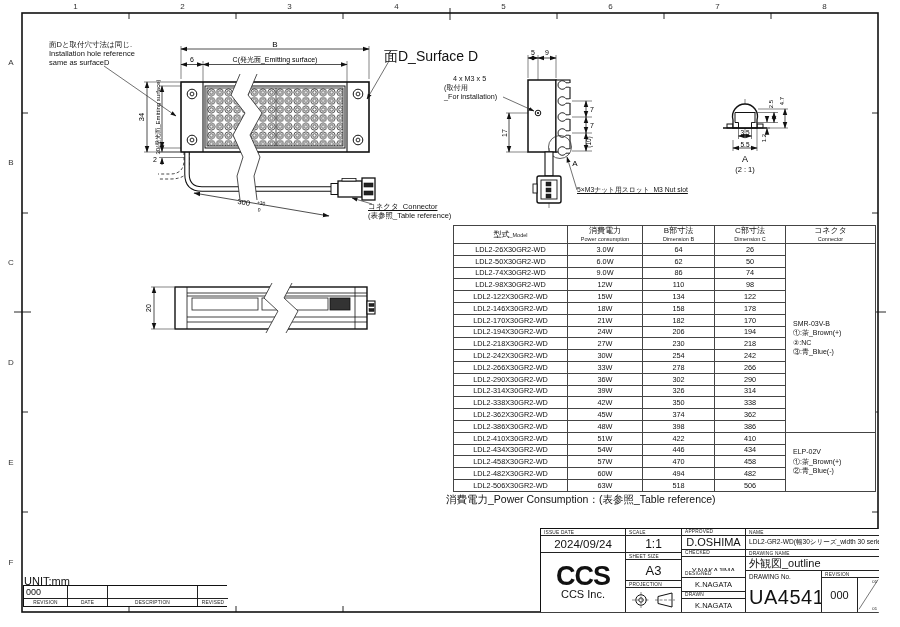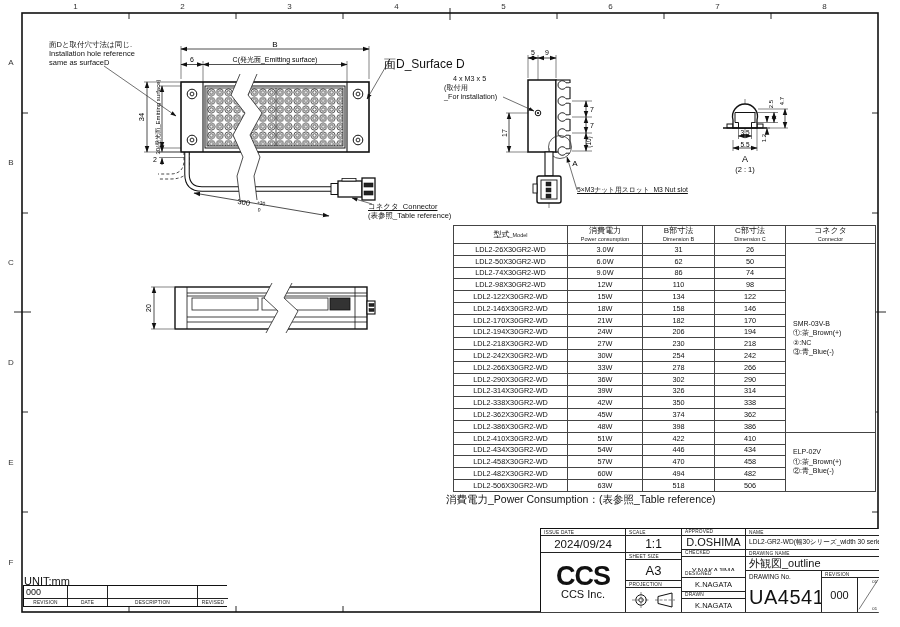--- a/index.html
+++ b/index.html
@@ -314,21 +314,21 @@
       <text x="745" y="162" font-size="9" text-anchor="middle">A</text>
       <text x="745" y="172" font-size="7.5" text-anchor="middle">(2 : 1)</text>
     </g>
   </svg>
 
   <div class="abs note" style="left:36px;top:40px;margin-left:13px;">
     <div>面Dと取付穴寸法は同じ.</div>
     <div>Installation hole reference</div>
     <div>same as surfaceD</div>
   </div>
-  <div class="abs note" style="left:384px;top:52px;font-size:12px;margin-top:8px;">面D_Surface D</div>
+  <div class="abs note" style="left:384px;top:52px;font-size:14px;">面D_Surface D</div>
   <div class="abs note" style="left:444px;top:74px;font-size:7.2px;">
     <div style="padding-left:9px;">4 x M3 x 5</div>
     <div>(取付用</div>
     <div>_For installation)</div>
   </div>
   <div class="abs note" style="left:577px;top:185px;font-size:6.8px;text-decoration:underline;">5×M3ナット用スロット_M3 Nut slot</div>
   <div class="abs note" style="left:368px;top:202px;">
     <div class="u">コネクタ_Connector</div>
     <div>(表参照_Table reference)</div>
   </div>
@@ -347,21 +347,21 @@
         <th><span>消費電力</span><span class="sub">Power consumption</span></th>
         <th><span>B部寸法</span><span class="sub">Dimension B</span></th>
         <th><span>C部寸法</span><span class="sub">Dimension C</span></th>
         <th><span>コネクタ</span><span class="sub">Connector</span></th>
       </tr>
     </thead>
     <tbody>
         <tr>
           <td>LDL2-26X30GR2-WD</td>
           <td>3.0W</td>
-          <td>31</td>
+          <td>64</td>
           <td>26</td>
           <td rowspan="16" class="conn">
             <div>SMR-03V-B</div>
             <div>①:茶_Brown(+)</div>
             <div>②:NC</div>
             <div>③:青_Blue(-)</div>
           </td>
         </tr>
         <tr>
           <td>LDL2-50X30GR2-WD</td>
@@ -384,21 +384,21 @@
         <tr>
           <td>LDL2-122X30GR2-WD</td>
           <td>15W</td>
           <td>134</td>
           <td>122</td>
         </tr>
         <tr>
           <td>LDL2-146X30GR2-WD</td>
           <td>18W</td>
           <td>158</td>
-          <td>146</td>
+          <td>178</td>
         </tr>
         <tr>
           <td>LDL2-170X30GR2-WD</td>
           <td>21W</td>
           <td>182</td>
           <td>170</td>
         </tr>
         <tr>
           <td>LDL2-194X30GR2-WD</td>
           <td>24W</td>

